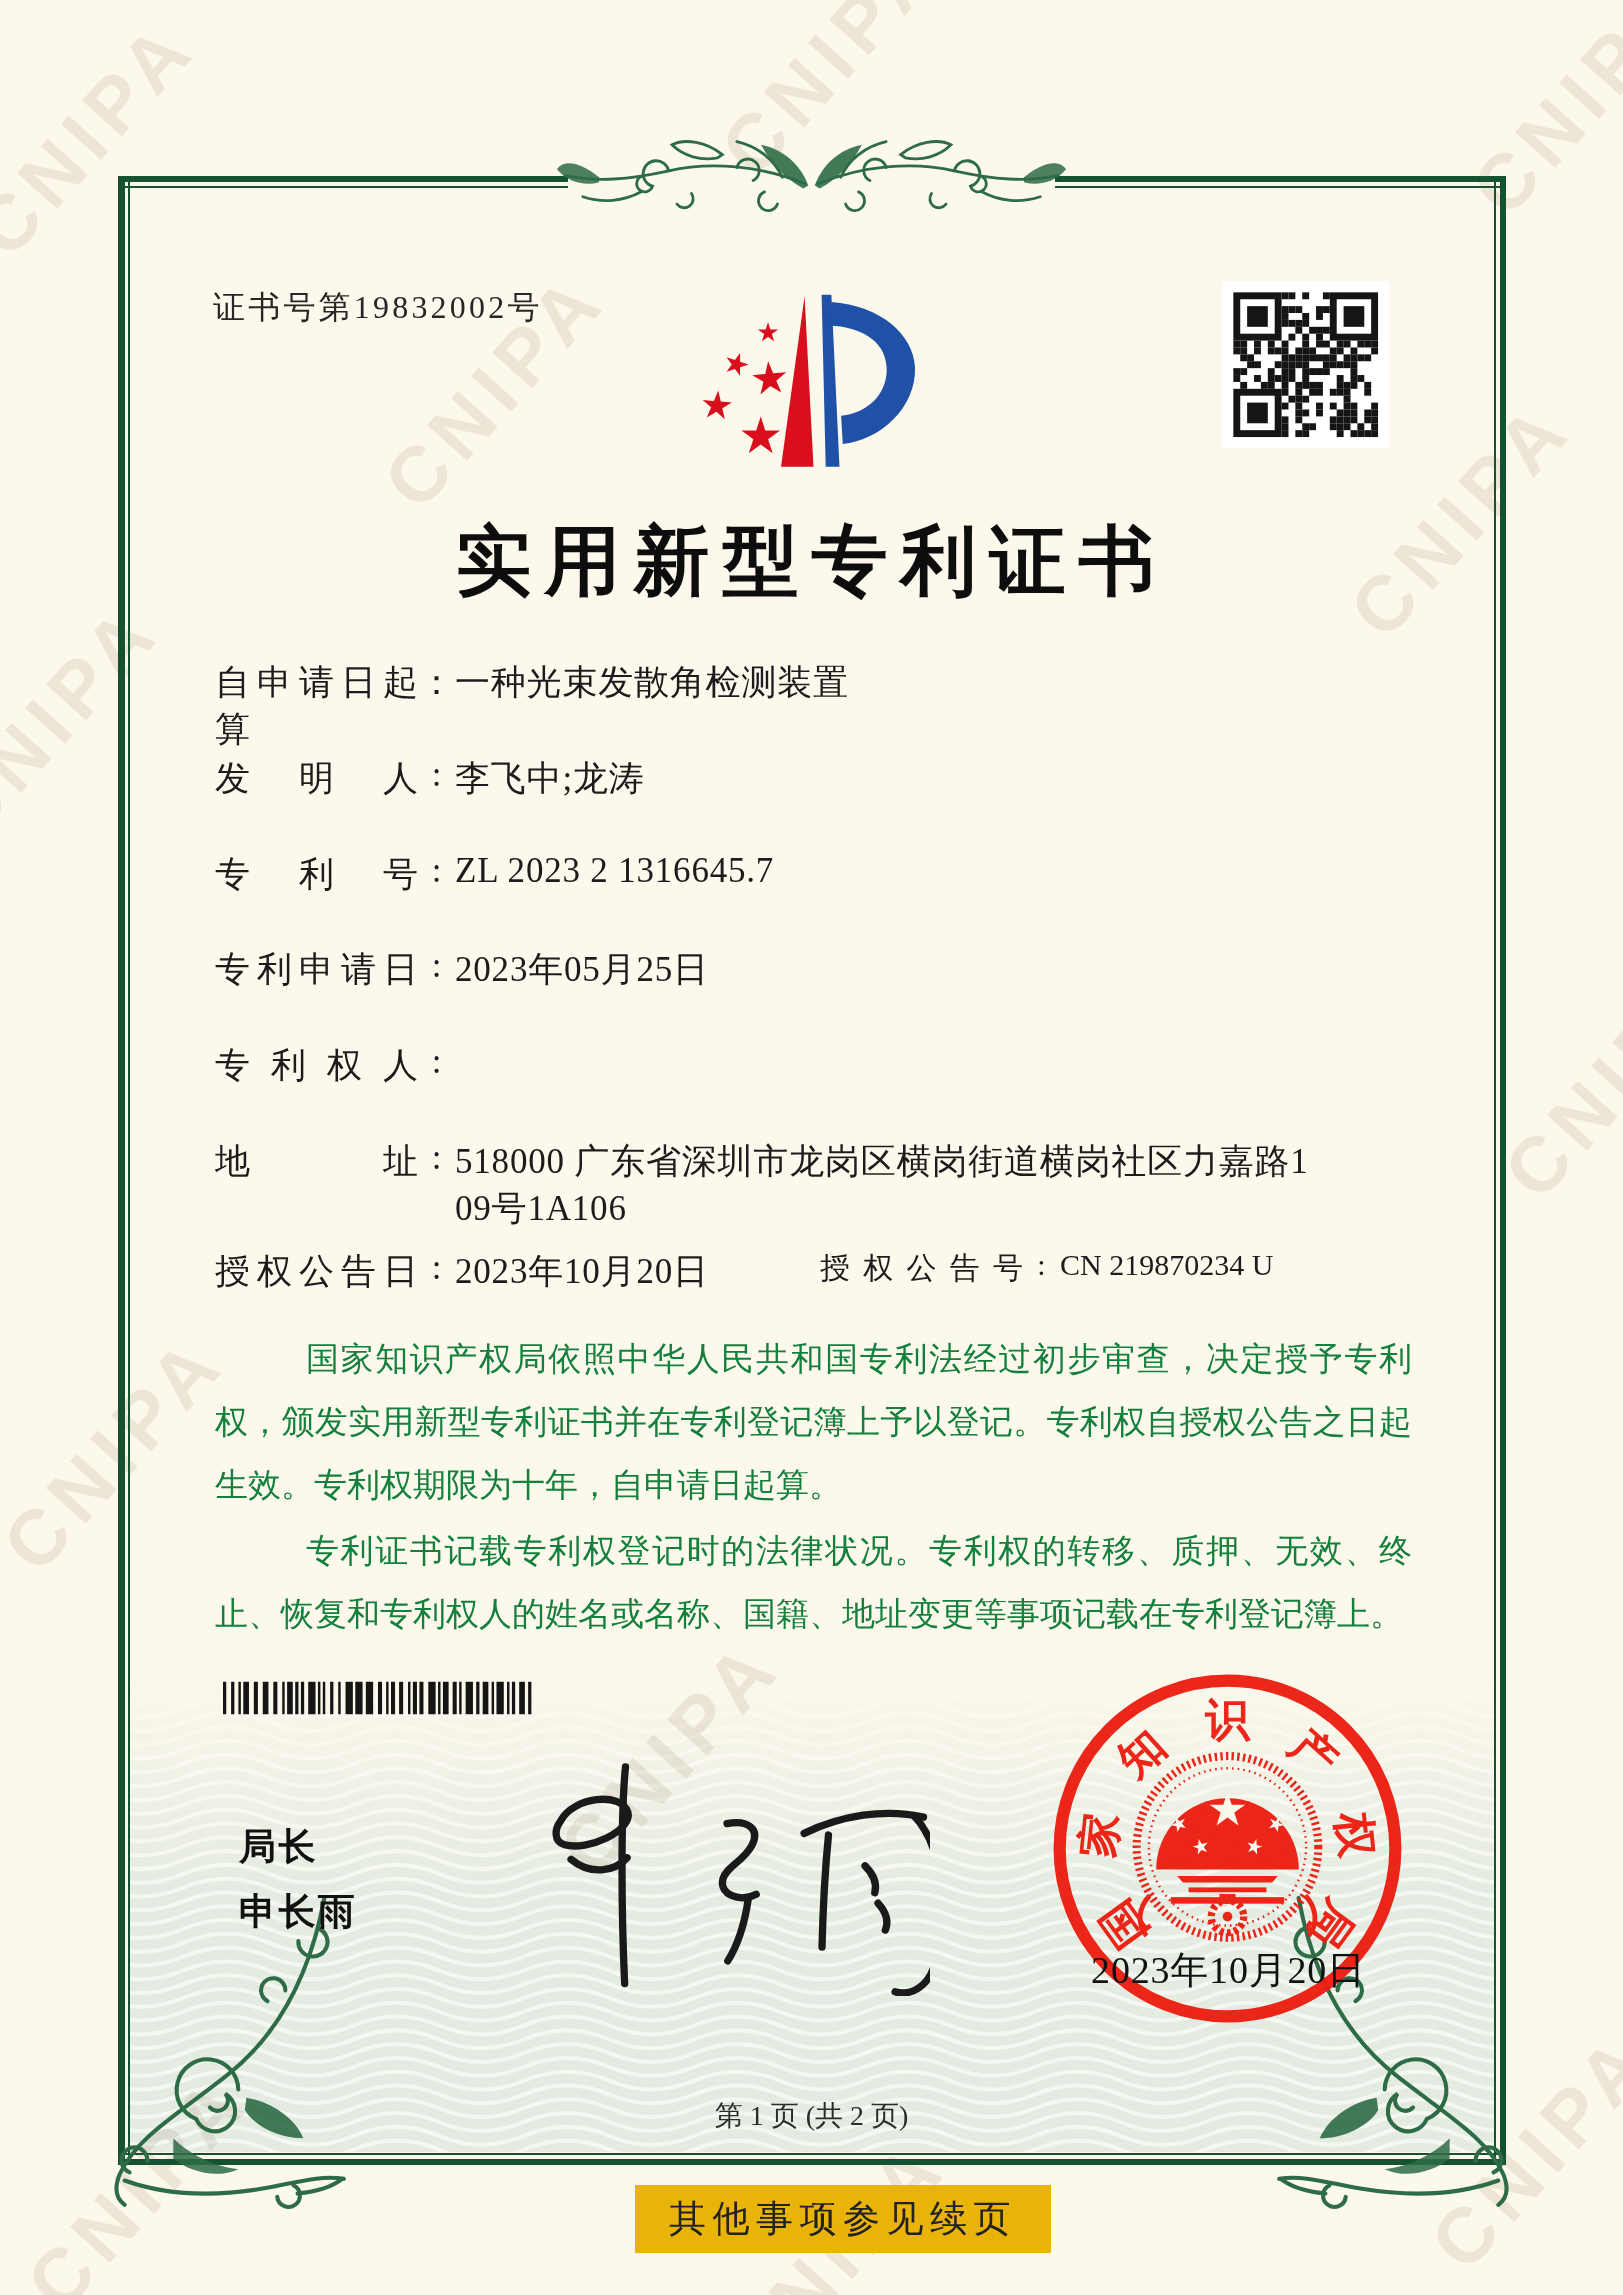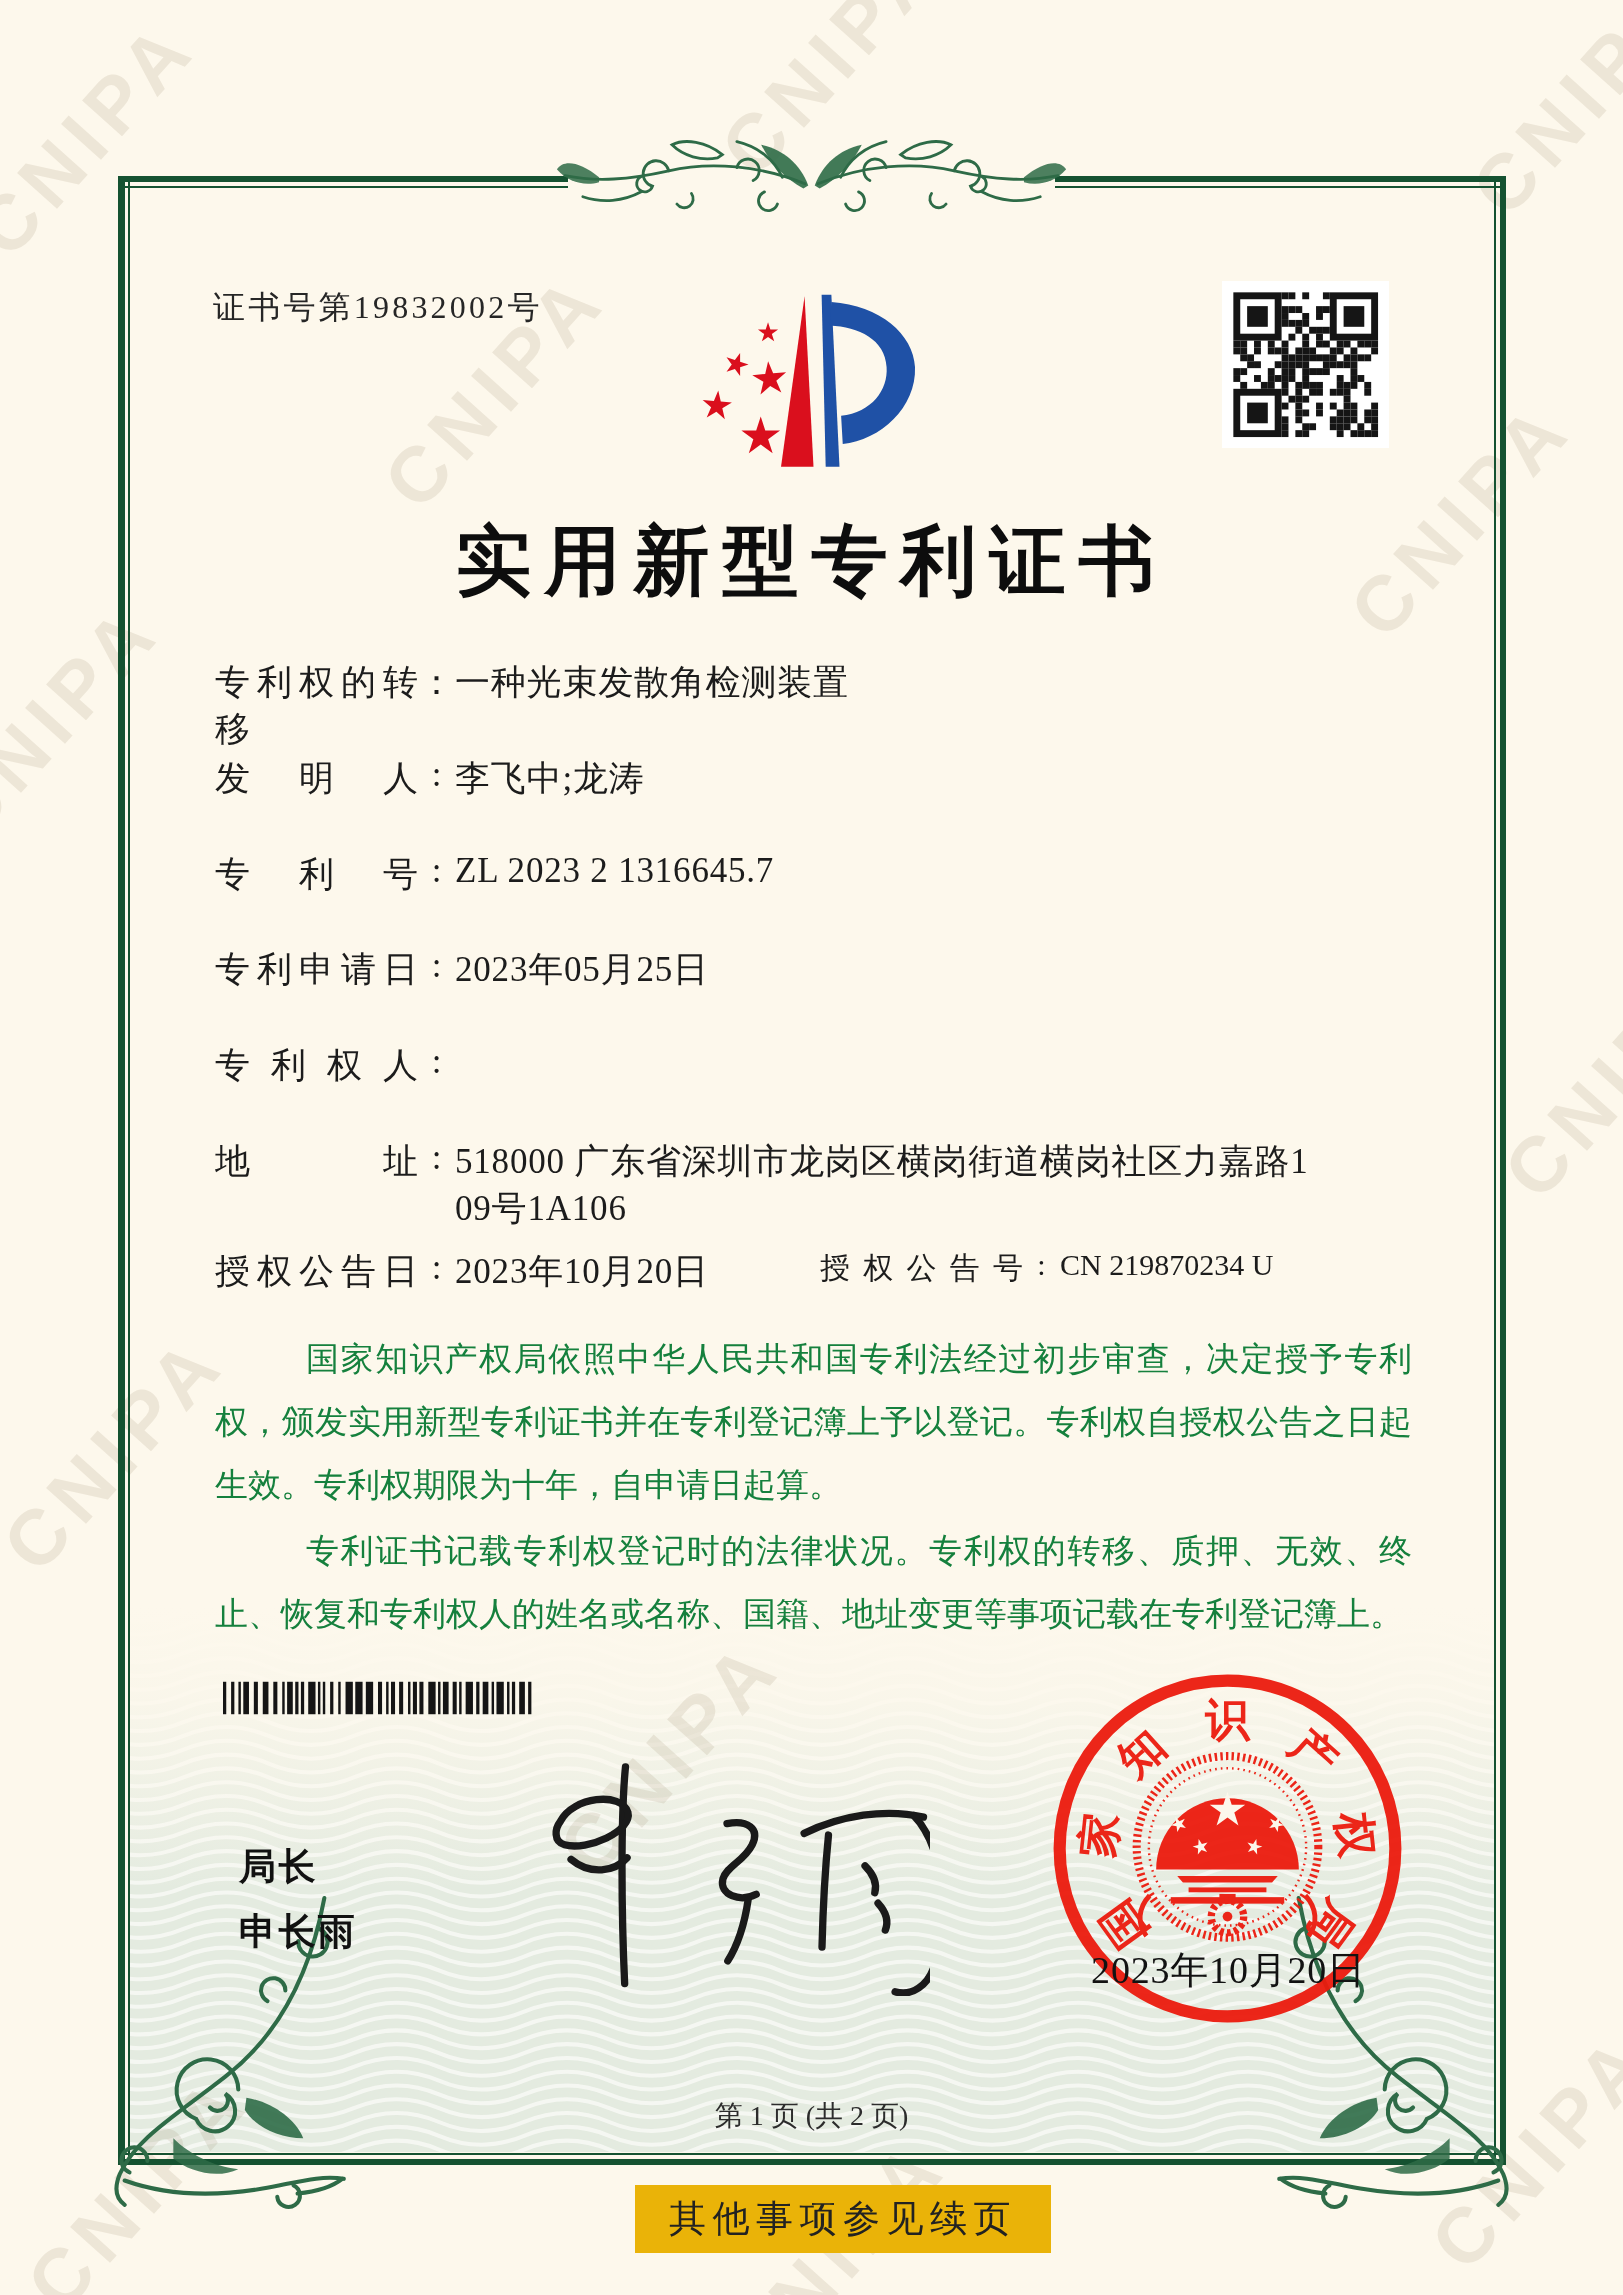--- a/index.html
+++ b/index.html
@@ -37,21 +37,21 @@
   .row .val{flex:1;letter-spacing:0.8px;}
   .pair2{position:absolute;left:820px;width:593px;display:flex;font-size:30px;z-index:6;}
   .pair2 .lbl{width:203px;text-align:justify;text-align-last:justify;flex:0 0 auto;}
   .pair2 .colon{width:37px;text-align:center;flex:0 0 auto;}
   
   .para{position:absolute;left:215px;width:1197px;font-size:33px;line-height:63px;text-align:justify;
         text-indent:91px;color:#15803d;z-index:6;}
   
   .barcode{position:absolute;left:223px;top:1680px;z-index:6;}
   .sig-label{position:absolute;left:239px;font-family:"Liberation Sans","DejaVu Sans",sans-serif;
-             font-weight:bold;font-size:37px;color:#111;z-index:6;letter-spacing:2.4px;margin-top:20px;}
+             font-weight:bold;font-size:37px;color:#111;z-index:6;letter-spacing:2.4px;}
   .signature{position:absolute;left:459px;top:1752px;z-index:6;}
   .seal{position:absolute;left:1041px;top:1662px;z-index:6;}
   .seal-date{position:absolute;left:1044px;top:1945px;width:369px;text-align:center;font-size:38px;
              color:#121212;letter-spacing:0.8px;z-index:8;}
   .page-info{position:absolute;left:0;top:2097px;width:100%;text-align:center;font-size:28px;color:#2c2c2c;z-index:6;}
   .cont-note{position:absolute;left:635px;top:2185px;width:416px;height:68px;background:#eab308;
              display:flex;align-items:center;justify-content:center;font-size:37px;letter-spacing:6.5px;
              color:#222;z-index:6;}
 </style>
 </head>
@@ -343,21 +343,21 @@
         <rect x="170" y="144.5" width="8.5" height="8.5"></rect>
         <rect x="170" y="153" width="8.5" height="8.5"></rect>
         <rect x="170" y="161.5" width="8.5" height="8.5"></rect>
         <rect x="170" y="170" width="8.5" height="8.5"></rect>
       </g>
   </svg>
 
   <div class="title">实用新型专利证书</div>
 
   <div class="row" style="top:659px">
-    <span class="lbl">专利权的转移</span>
+    <span class="lbl">自申请日起算</span>
     <span class="colon">：</span>
     <span class="val">一种光束发散角检测装置</span>
   </div>
   <div class="row" style="top:755px">
     <span class="lbl">发明人</span>
     <span class="colon">:</span>
     <span class="val">李飞中;龙涛</span>
   </div>
   <div class="row" style="top:851px">
     <span class="lbl">专利号</span>

